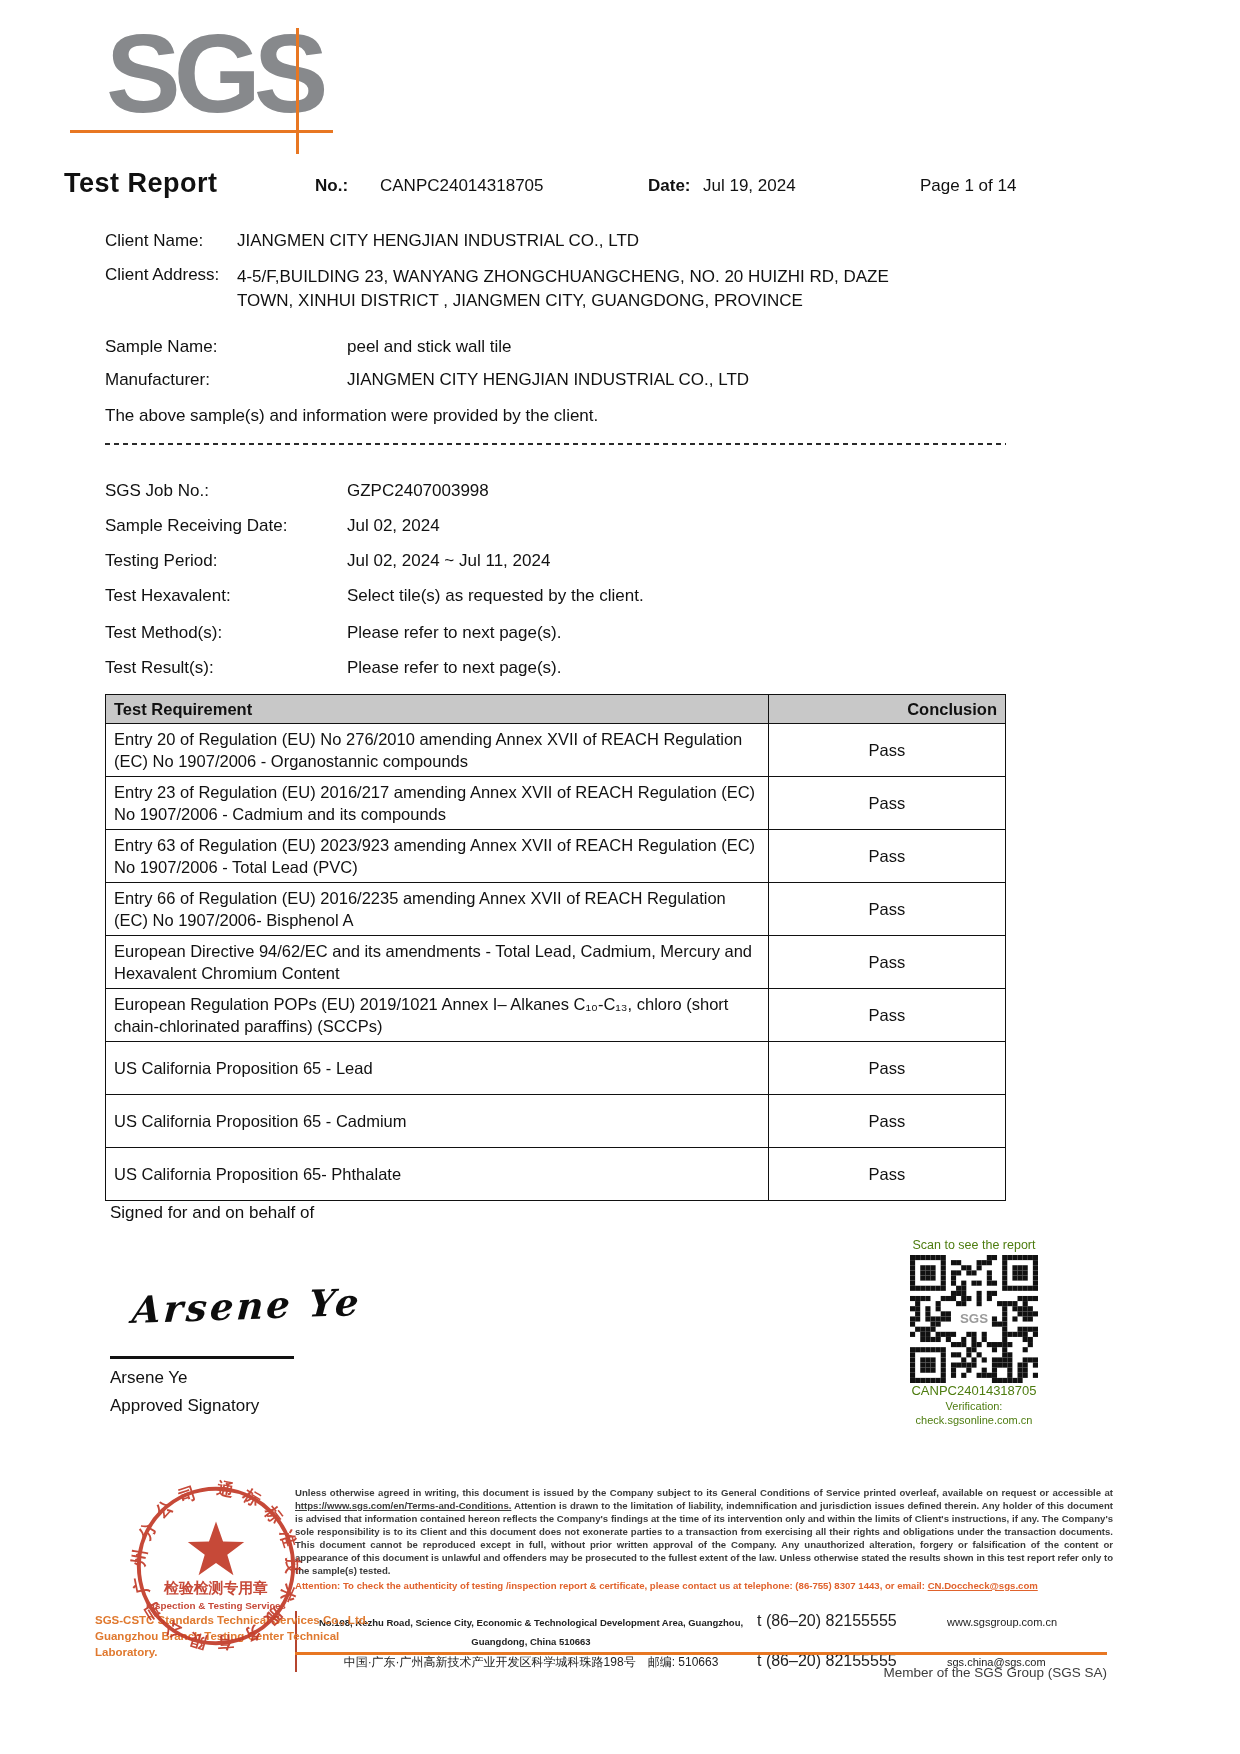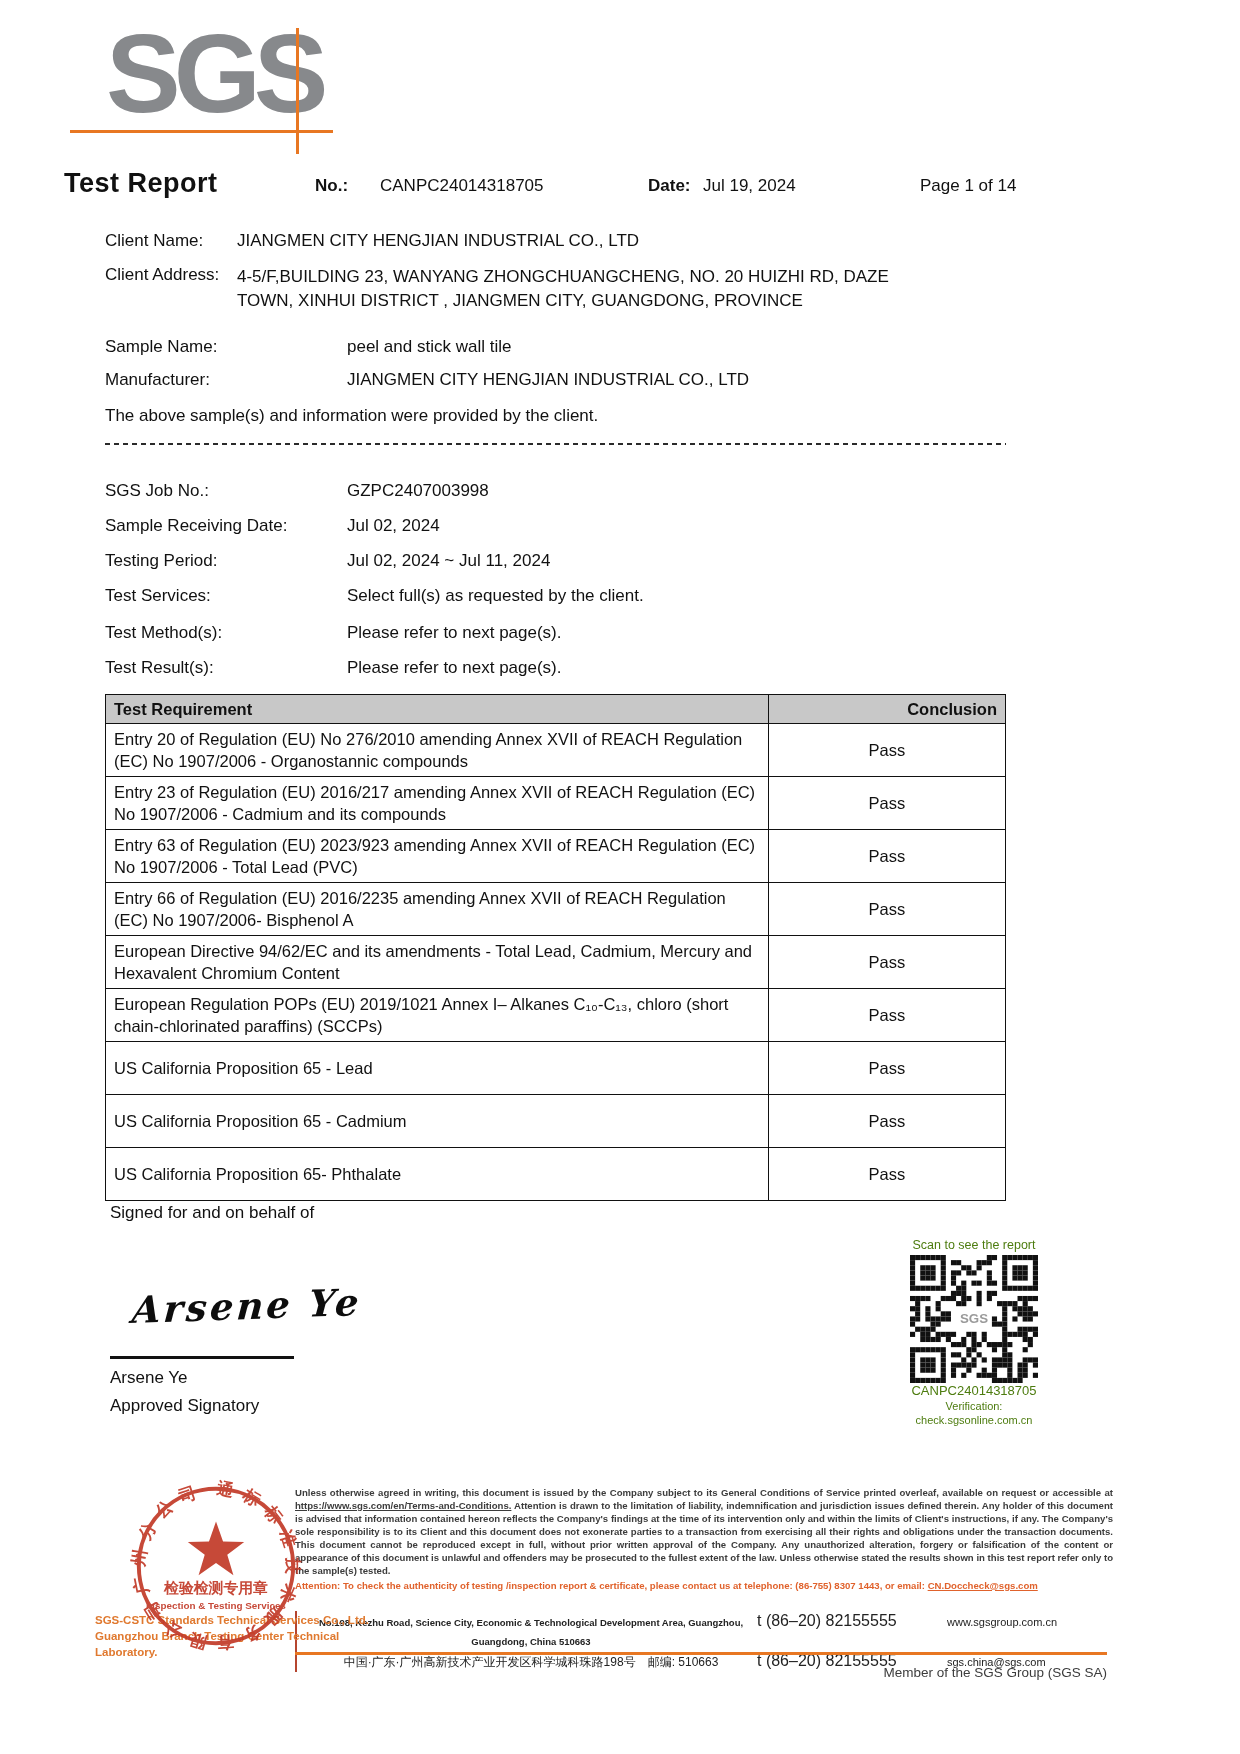--- a/index.html
+++ b/index.html
@@ -99,22 +99,22 @@
 
   <div class="abs val" style="left:105px; top:406px;">The above sample(s) and information were provided by the client.</div>
   <div class="abs dashes"></div>
 
   <div class="abs lbl" style="left:105px; top:481px;">SGS Job No.:</div>
   <div class="abs val" style="left:347px; top:481px;">GZPC2407003998</div>
   <div class="abs lbl" style="left:105px; top:516px;">Sample Receiving Date:</div>
   <div class="abs val" style="left:347px; top:516px;">Jul 02, 2024</div>
   <div class="abs lbl" style="left:105px; top:551px;">Testing Period:</div>
   <div class="abs val" style="left:347px; top:551px;">Jul 02, 2024 ~ Jul 11, 2024</div>
-  <div class="abs lbl" style="left:105px; top:586px;">Test Services:</div>
-  <div class="abs val" style="left:347px; top:586px;">Select full(s) as requested by the client.</div>
+  <div class="abs lbl" style="left:105px; top:586px;">Test Hexavalent:</div>
+  <div class="abs val" style="left:347px; top:586px;">Select tile(s) as requested by the client.</div>
   <div class="abs lbl" style="left:105px; top:623px;">Test Method(s):</div>
   <div class="abs val" style="left:347px; top:623px;">Please refer to next page(s).</div>
   <div class="abs lbl" style="left:105px; top:658px;">Test Result(s):</div>
   <div class="abs val" style="left:347px; top:658px;">Please refer to next page(s).</div>
 
   <table class="results">
     <tbody>
         <tr>
       <th class="req-h">Test Requirement</th>
       <th class="con-h">Conclusion</th>

